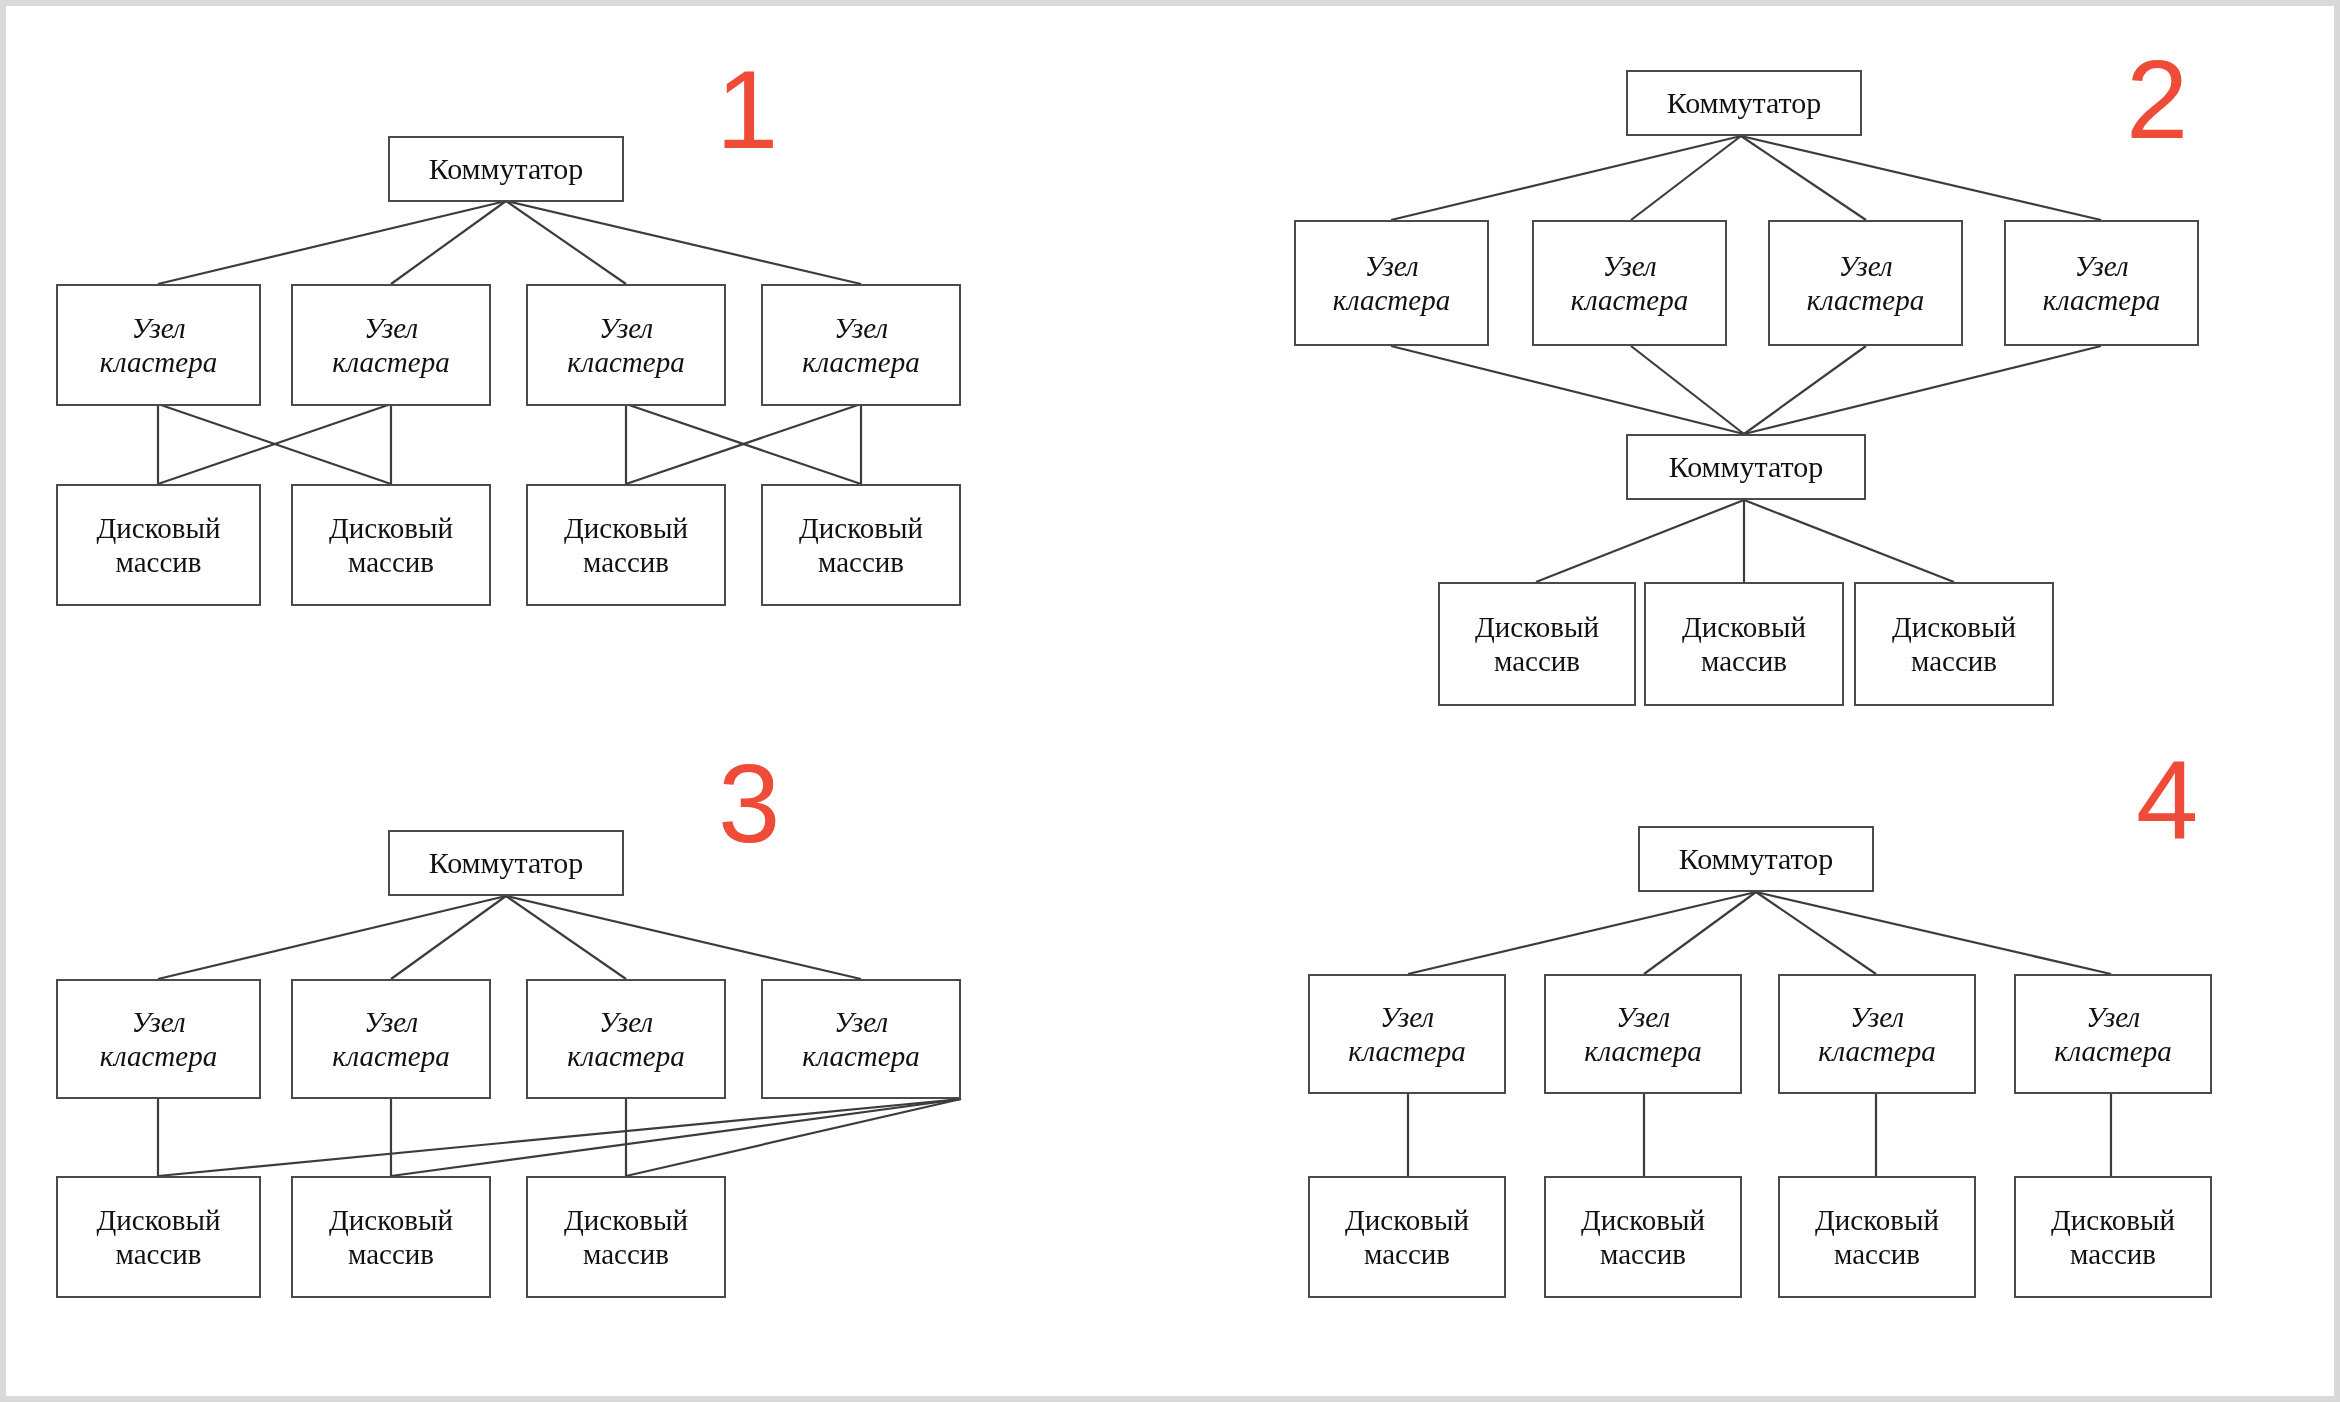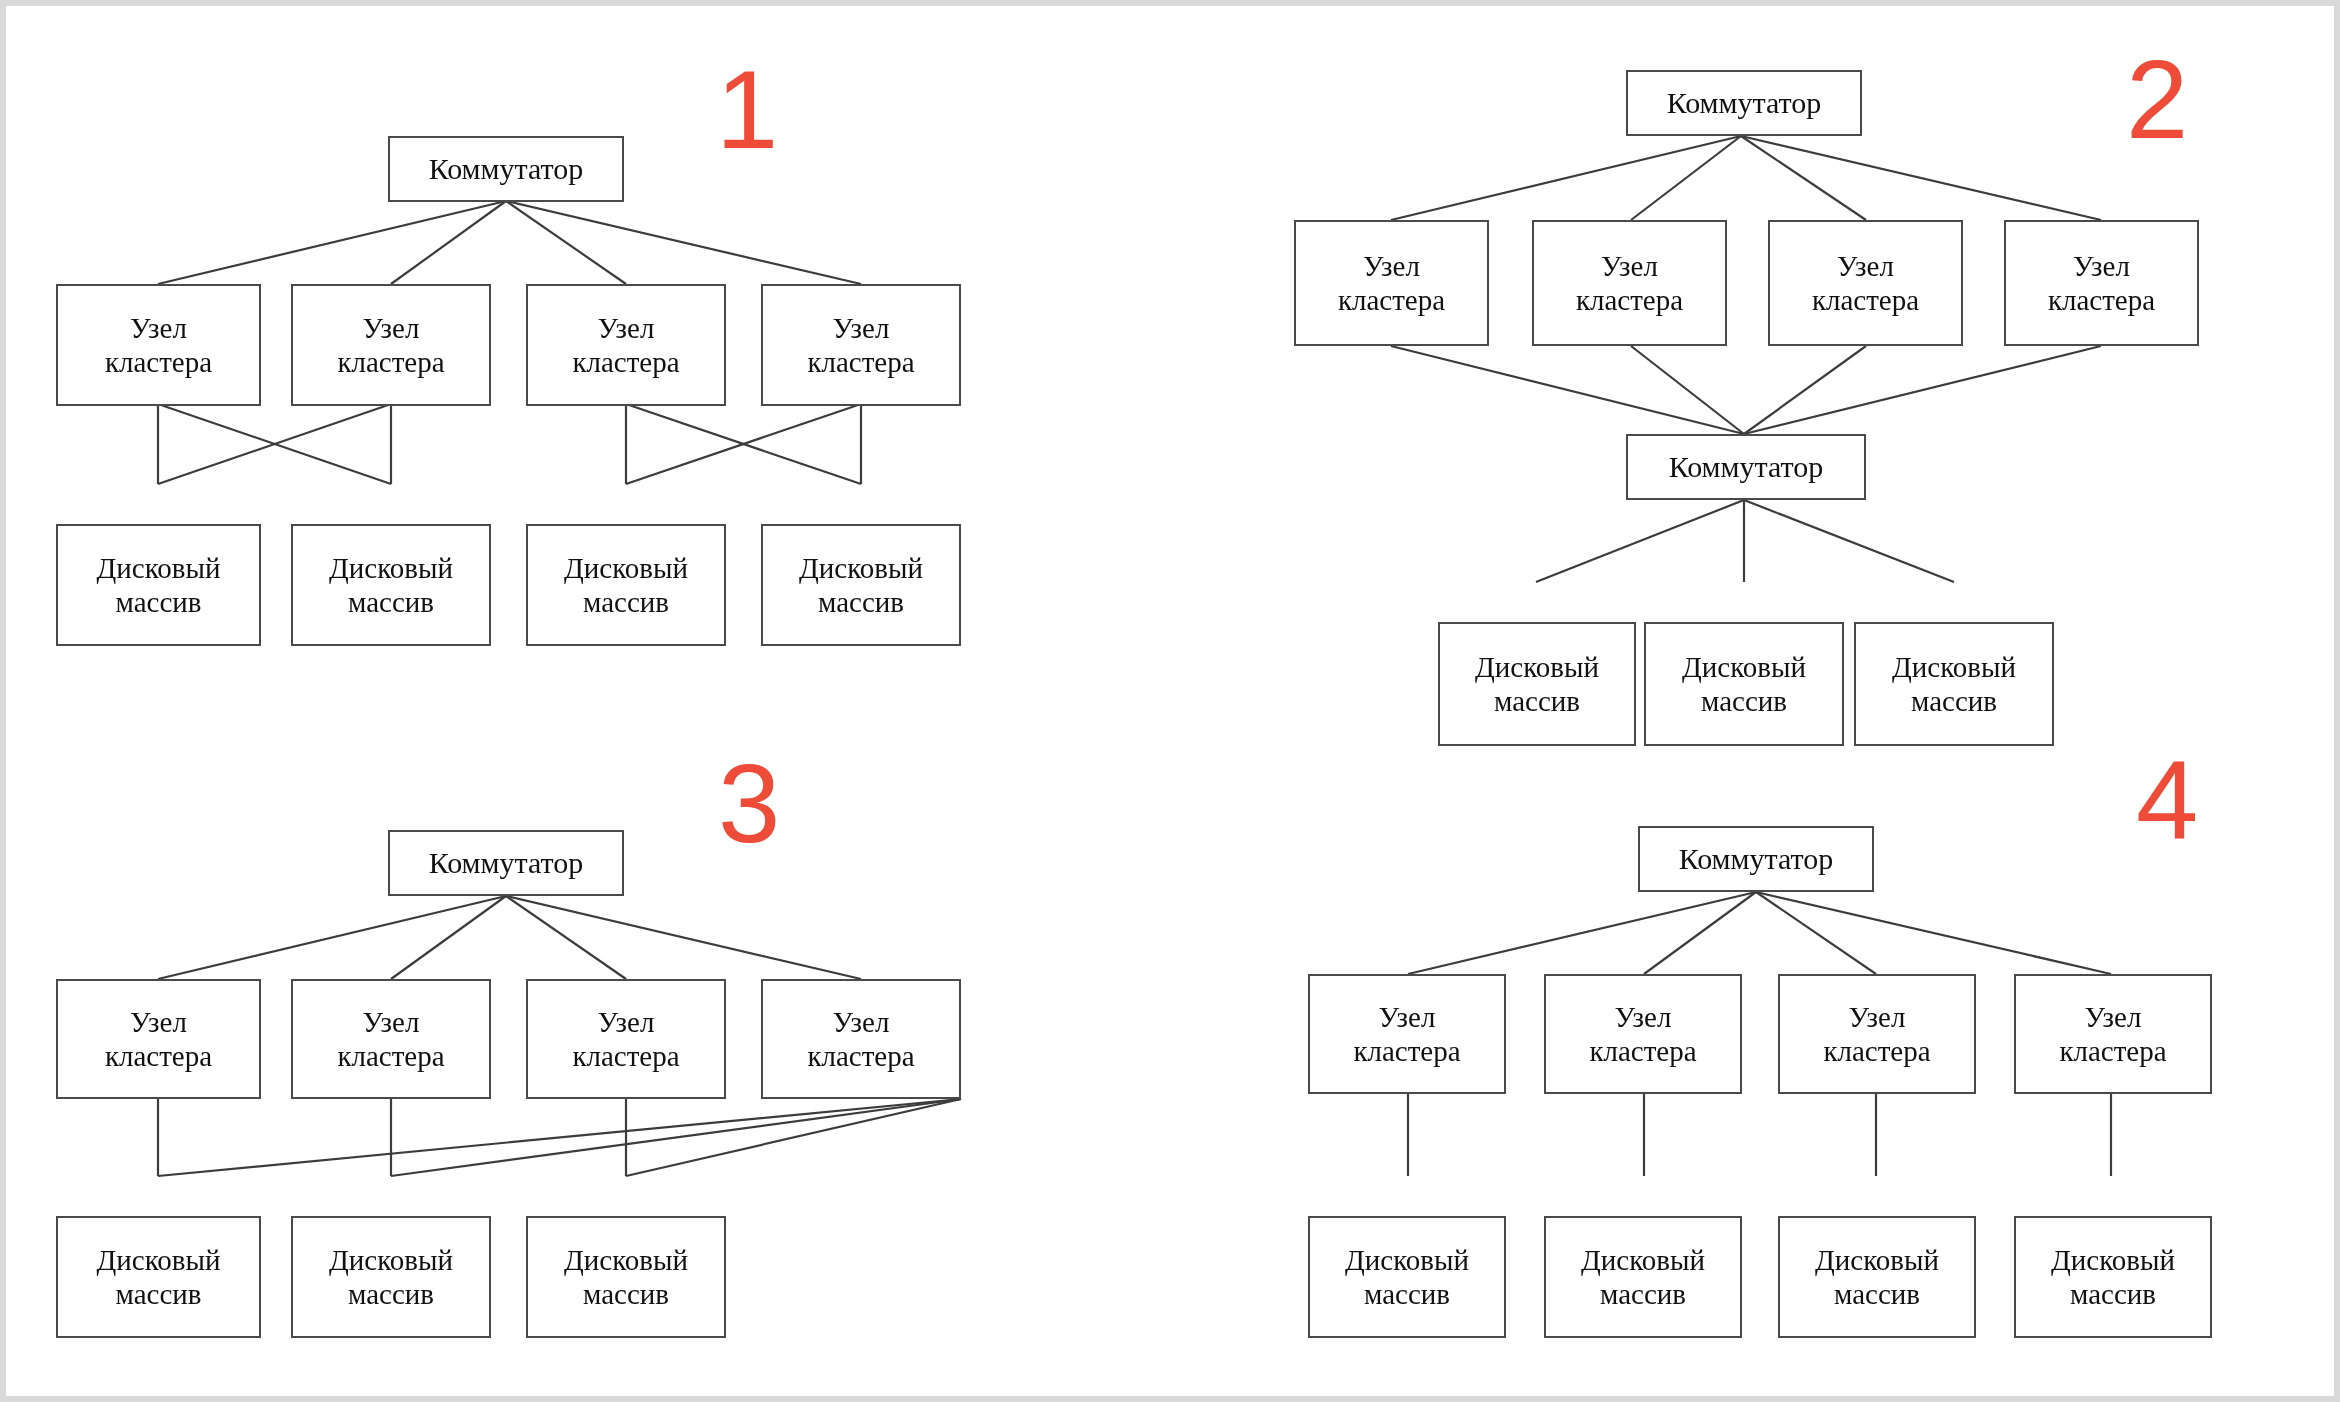--- a/index.html
+++ b/index.html
@@ -9,22 +9,22 @@
         box-sizing:border-box;border:6px solid #d9d9d9;}
   .board{position:absolute;inset:0;}
   .quad{position:absolute;}
   .num{position:absolute;color:#ef4b39;font-size:112px;line-height:1;
        font-family:"Liberation Sans","DejaVu Sans",sans-serif;font-weight:400;}
   .box{position:absolute;box-sizing:border-box;border:2px solid #4a4a4a;
        background:#ffffff;display:flex;align-items:center;justify-content:center;
        text-align:center;color:#111111;line-height:1.18;}
   .box span{display:block;pointer-events:none;}
   .sw{font-size:30px;}
-  .nd{font-size:29px;}
-  .da{font-size:29px;margin-top:40px;}
+  .nd{font-size:29px;font-style:italic;}
+  .da{font-size:29px;}
   svg.links{position:absolute;left:0;top:0;overflow:visible;pointer-events:none;}
   svg.links line{stroke:#3c3c3c;stroke-width:2.2;}
 </style>
 </head>
 <body>
 
 <div id="page" style="border-color: rgb(217, 217, 217); background: rgb(255, 255, 255);">
   <div class="board">
 
     <div class="quad" style="left:0;top:0;width:1170px;height:700px;">

